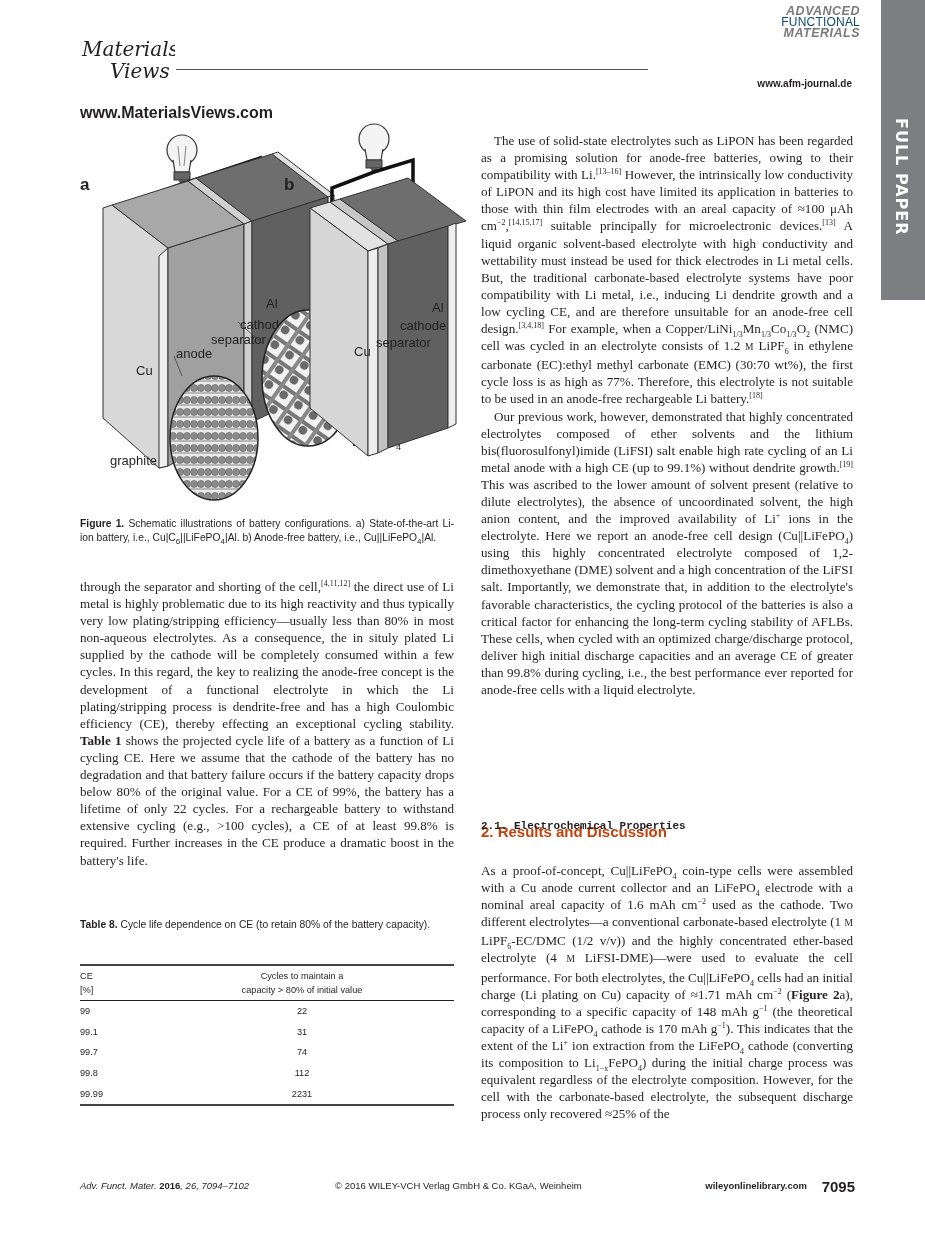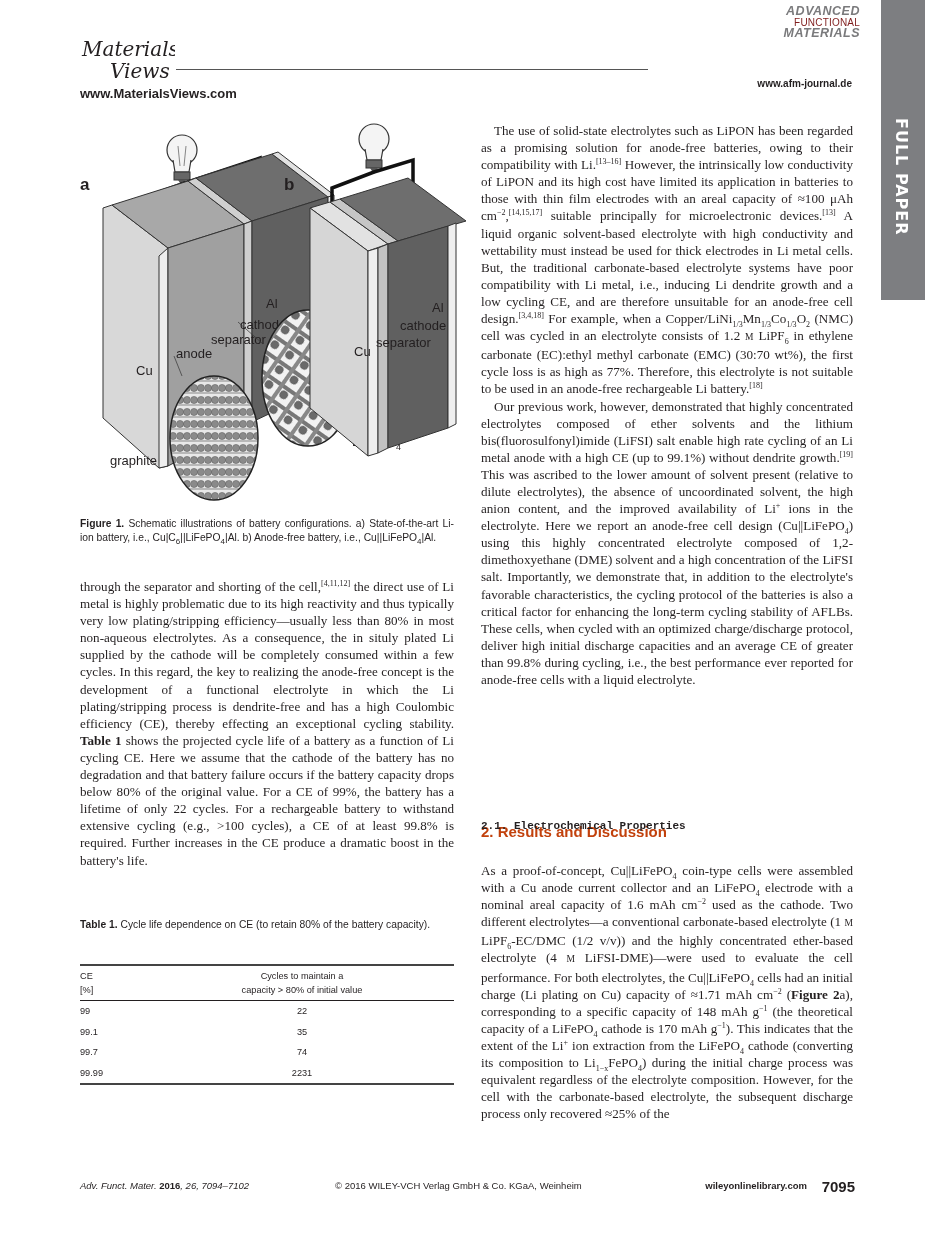--- a/index.html
+++ b/index.html
@@ -2,36 +2,36 @@
 <html><head>
 <meta charset="utf-8">
 <style>
   html,body{margin:0;padding:0;background:#fff;}
   body{width:925px;height:1234px;position:relative;overflow:hidden;font-family:"Liberation Serif",serif;color:#231f20;}
   .abs{position:absolute;}
   .lsans{font-family:"Liberation Sans",sans-serif;}
   
   #logo-mv{left:80px;top:36px;width:95px;height:48px;}
   #header-rule{left:176px;top:69px;width:472px;height:1px;background:#555;}
-  #mv-url{left:80px;top:86px;font-size:13px;font-weight:bold;color:#231f20;}
+  #mv-url{left:80px;top:104px;font-size:16px;font-weight:bold;color:#231f20;}
   #afm-logo{left:760px;top:6px;width:100px;text-align:right;line-height:11px;}
   #afm-logo .l1,#afm-logo .l3{font-weight:bold;font-style:italic;color:#7a7a7c;font-size:12.5px;letter-spacing:0.5px;}
-  #afm-logo .l2{color:#7f1d1d;font-size:10px;letter-spacing:0.2px;text-align:right;}
+  #afm-logo .l2{color:#0c4a6e;font-size:12px;letter-spacing:0.2px;text-align:right;}
   #afm-url{left:745px;top:78px;width:107px;text-align:right;font-size:10px;font-weight:bold;}
   #side-tab{left:881px;top:0;width:44px;height:300px;background:#7d7e81;}
   #side-tab-label{left:881px;top:118px;width:44px;height:130px;}
   #side-tab-label span{display:block;position:absolute;left:22px;top:0;transform-origin:0 0;transform:rotate(90deg) translate(0,-8px);color:#fff;font-weight:bold;font-size:16px;letter-spacing:1px;white-space:nowrap;font-family:"DejaVu Sans",sans-serif;}
   
   .col{position:absolute;font-size:13.1px;line-height:17.1px;text-align:justify;}
   .col p{margin:0;}
   .indent{text-indent:13px;}
   sup,sub{font-size:8px;line-height:0;}
   .sc{font-size:9.5px;}
   #col-left-text{left:80px;top:578px;width:374px;}
-  #col-right-a{left:481px;top:122px;width:372px;}
+  #col-right-a{left:481px;top:132px;width:372px;}
   #col-right-b{left:481px;top:862px;width:372px;}
   #fig-caption{left:80px;top:517px;width:374px;font-size:10.3px;line-height:14px;text-align:justify;}
   #fig-caption b{font-weight:bold;}
   #h2{left:481px;top:823px;font-size:15px;font-weight:bold;color:#c2410c;}
   #h3{left:481px;top:820px;font-size:11px;font-weight:bold;font-family:Liberation Mono, monospace;}
   
   #table-caption{left:80px;top:918px;width:374px;font-size:10.3px;line-height:14px;text-align:justify;}
   #table{left:80px;top:964px;width:374px;font-size:9.2px;}
   #table .rule-top{height:2px;background:#444;}
   #table .rule-mid{height:1px;background:#231f20;}
@@ -169,21 +169,21 @@
 
 <div id="fig-caption" class="abs lsans">
   <b>Figure 1.</b><span> Schematic illustrations of battery configurations. a) State-of-the-art Li-ion battery, i.e., Cu|C</span><sub>6</sub><span>||LiFePO</span><sub>4</sub><span>|Al. b) Anode-free battery, i.e., Cu||LiFePO</span><sub>4</sub><span>|Al.</span>
 </div>
 
 <div id="col-left-text" class="col">
   <p><span>through the separator and shorting of the cell,</span><sup>[4,11,12]</sup><span> the direct use of Li metal is highly problematic due to its high reactivity and thus typically very low plating/stripping efficiency—usually less than 80% in most non-aqueous electrolytes. As a consequence, the in situly plated Li supplied by the cathode will be completely consumed within a few cycles. In this regard, the key to realizing the anode-free concept is the development of a functional electrolyte in which the Li plating/stripping process is dendrite-free and has a high Coulombic efficiency (CE), thereby effecting an exceptional cycling stability. </span><b>Table 1</b><span> shows the projected cycle life of a battery as a function of Li cycling CE. Here we assume that the cathode of the battery has no degradation and that battery failure occurs if the battery capacity drops below 80% of the original value. For a CE of 99%, the battery has a lifetime of only 22 cycles. For a rechargeable battery to withstand extensive cycling (e.g., &gt;100 cycles), a CE of at least 99.8% is required. Further increases in the CE produce a dramatic boost in the battery's life.</span></p>
 </div>
 
 <div id="table-caption" class="abs lsans">
-  <b>Table 1.</b><span> Cycle life dependence on CE (to retain 80% of the battery capacity).</span>
+  <b>Table 8.</b><span> Cycle life dependence on CE (to retain 80% of the battery capacity).</span>
 </div>
 <div id="table" class="abs lsans">
   <div class="rule-top"></div>
   <div class="hdr">
     <div class="c1">
         <div>CE</div>
         <div>[%]</div>
       </div>
     <div class="c2">
         <div>Cycles to maintain a</div>
@@ -191,25 +191,29 @@
       </div>
   </div>
   <div class="rule-mid"></div>
   <div id="table-body">
     <div class="row">
         <div class="c1">99</div>
         <div class="c2">22</div>
       </div>
     <div class="row">
         <div class="c1">99.1</div>
-        <div class="c2">35</div>
+        <div class="c2">31</div>
       </div>
     <div class="row">
         <div class="c1">99.7</div>
         <div class="c2">74</div>
+      </div>
+    <div class="row">
+        <div class="c1">99.8</div>
+        <div class="c2">112</div>
       </div>
     <div class="row">
         <div class="c1">99.99</div>
         <div class="c2">2231</div>
       </div>
   </div>
   <div class="rule-bot"></div>
 </div>
 
 <div id="col-right-a" class="col">

